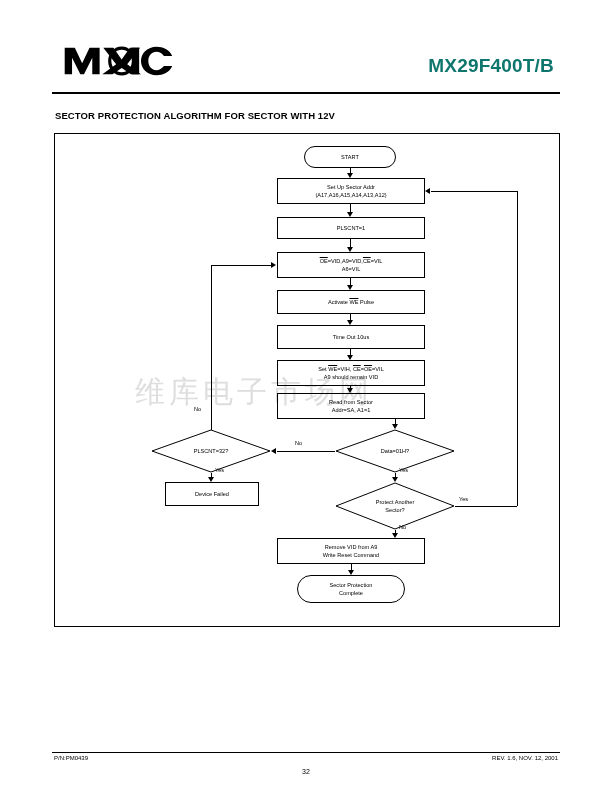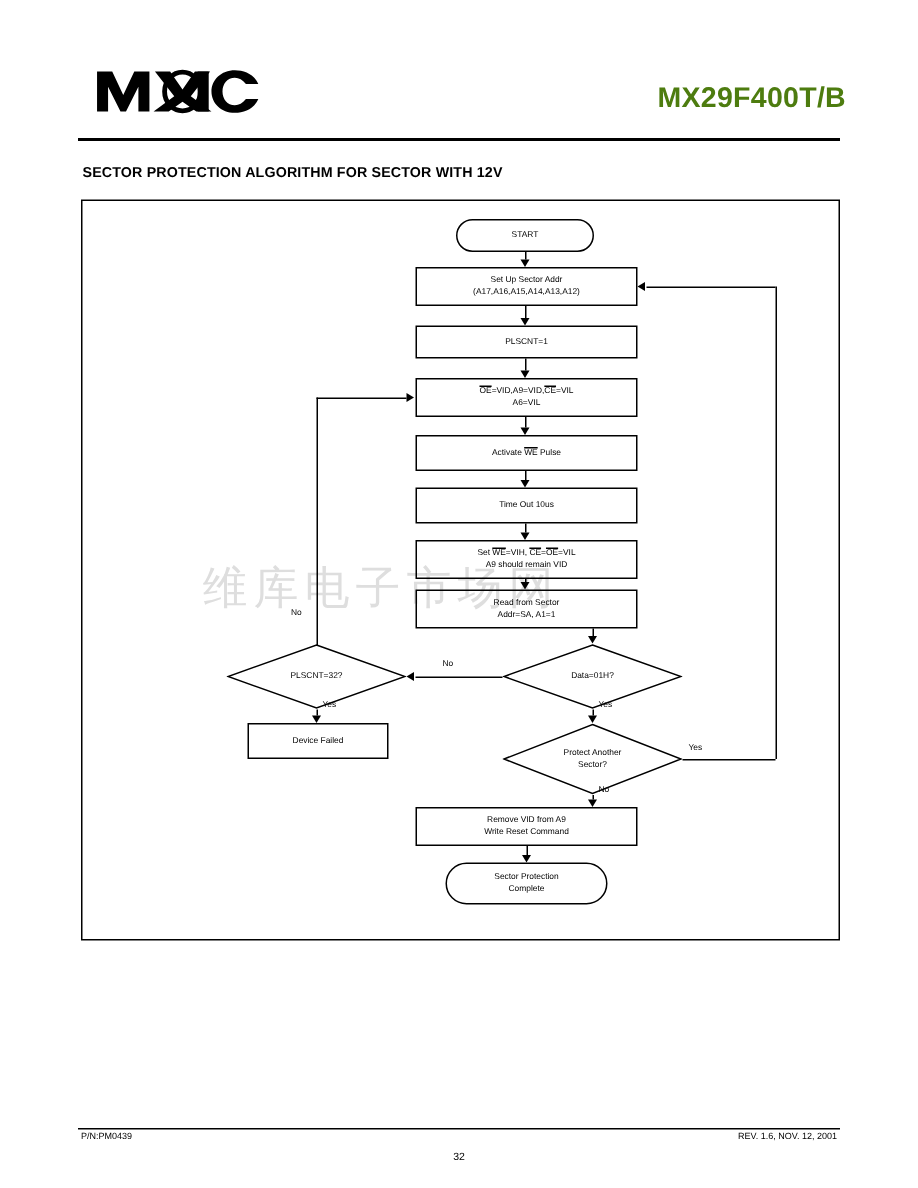--- a/index.html
+++ b/index.html
@@ -21,26 +21,26 @@
   
   .logo {
     position: absolute;
     left: 62px;
     top: 44px;
     width: 112px;
     height: 34px;
   }
   .part-number {
     position: absolute;
-    right: 48px;
+    right: 58px;
     top: 55px;
     font-size: 19px;
     font-weight: bold;
     letter-spacing: 0.2px;
-    color: #4d7c0f;
+    color: #0f766e;
     font-family: "Liberation Sans", sans-serif;
   }
   .header-rule {
     position: absolute;
     left: 52px;
     right: 52px;
     top: 92px;
     height: 2px;
     background: #000;
   }

